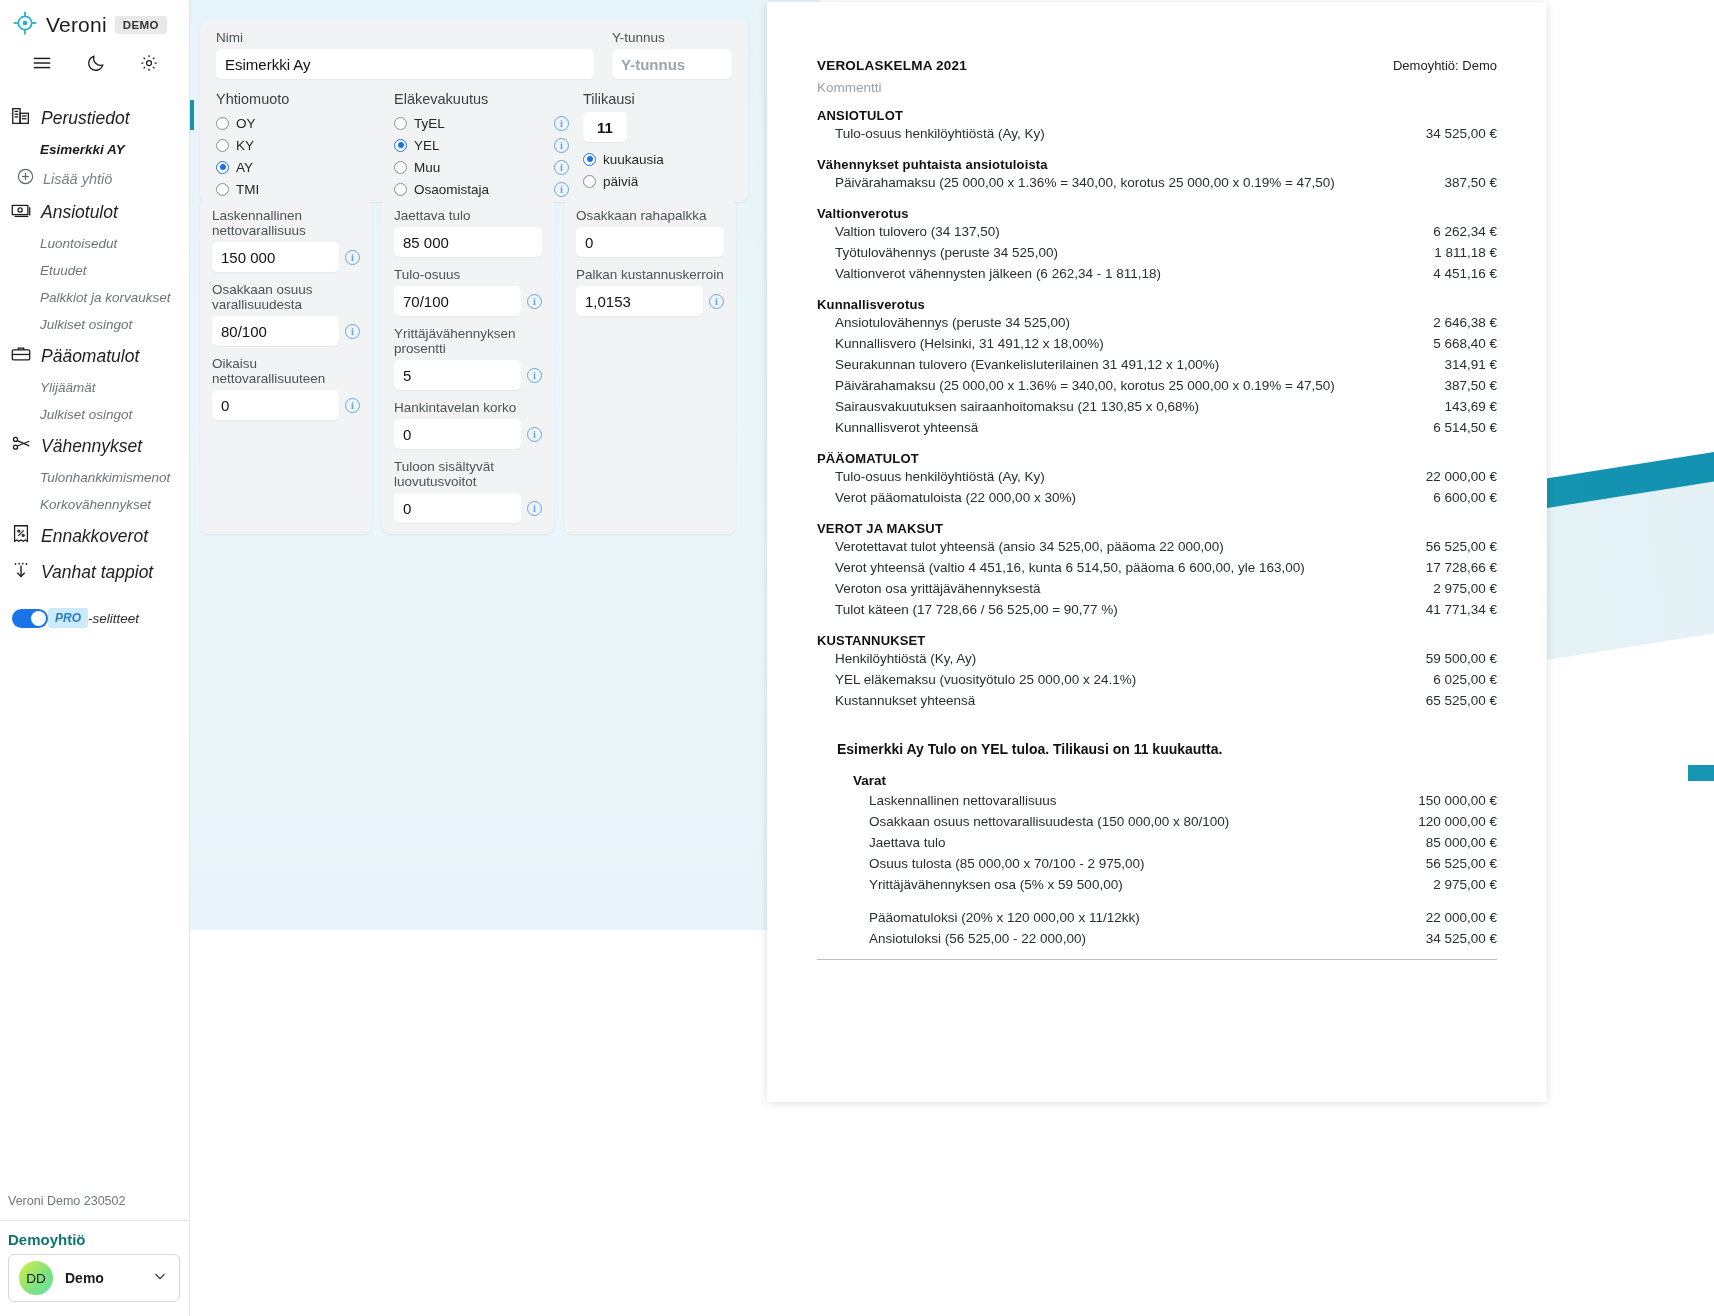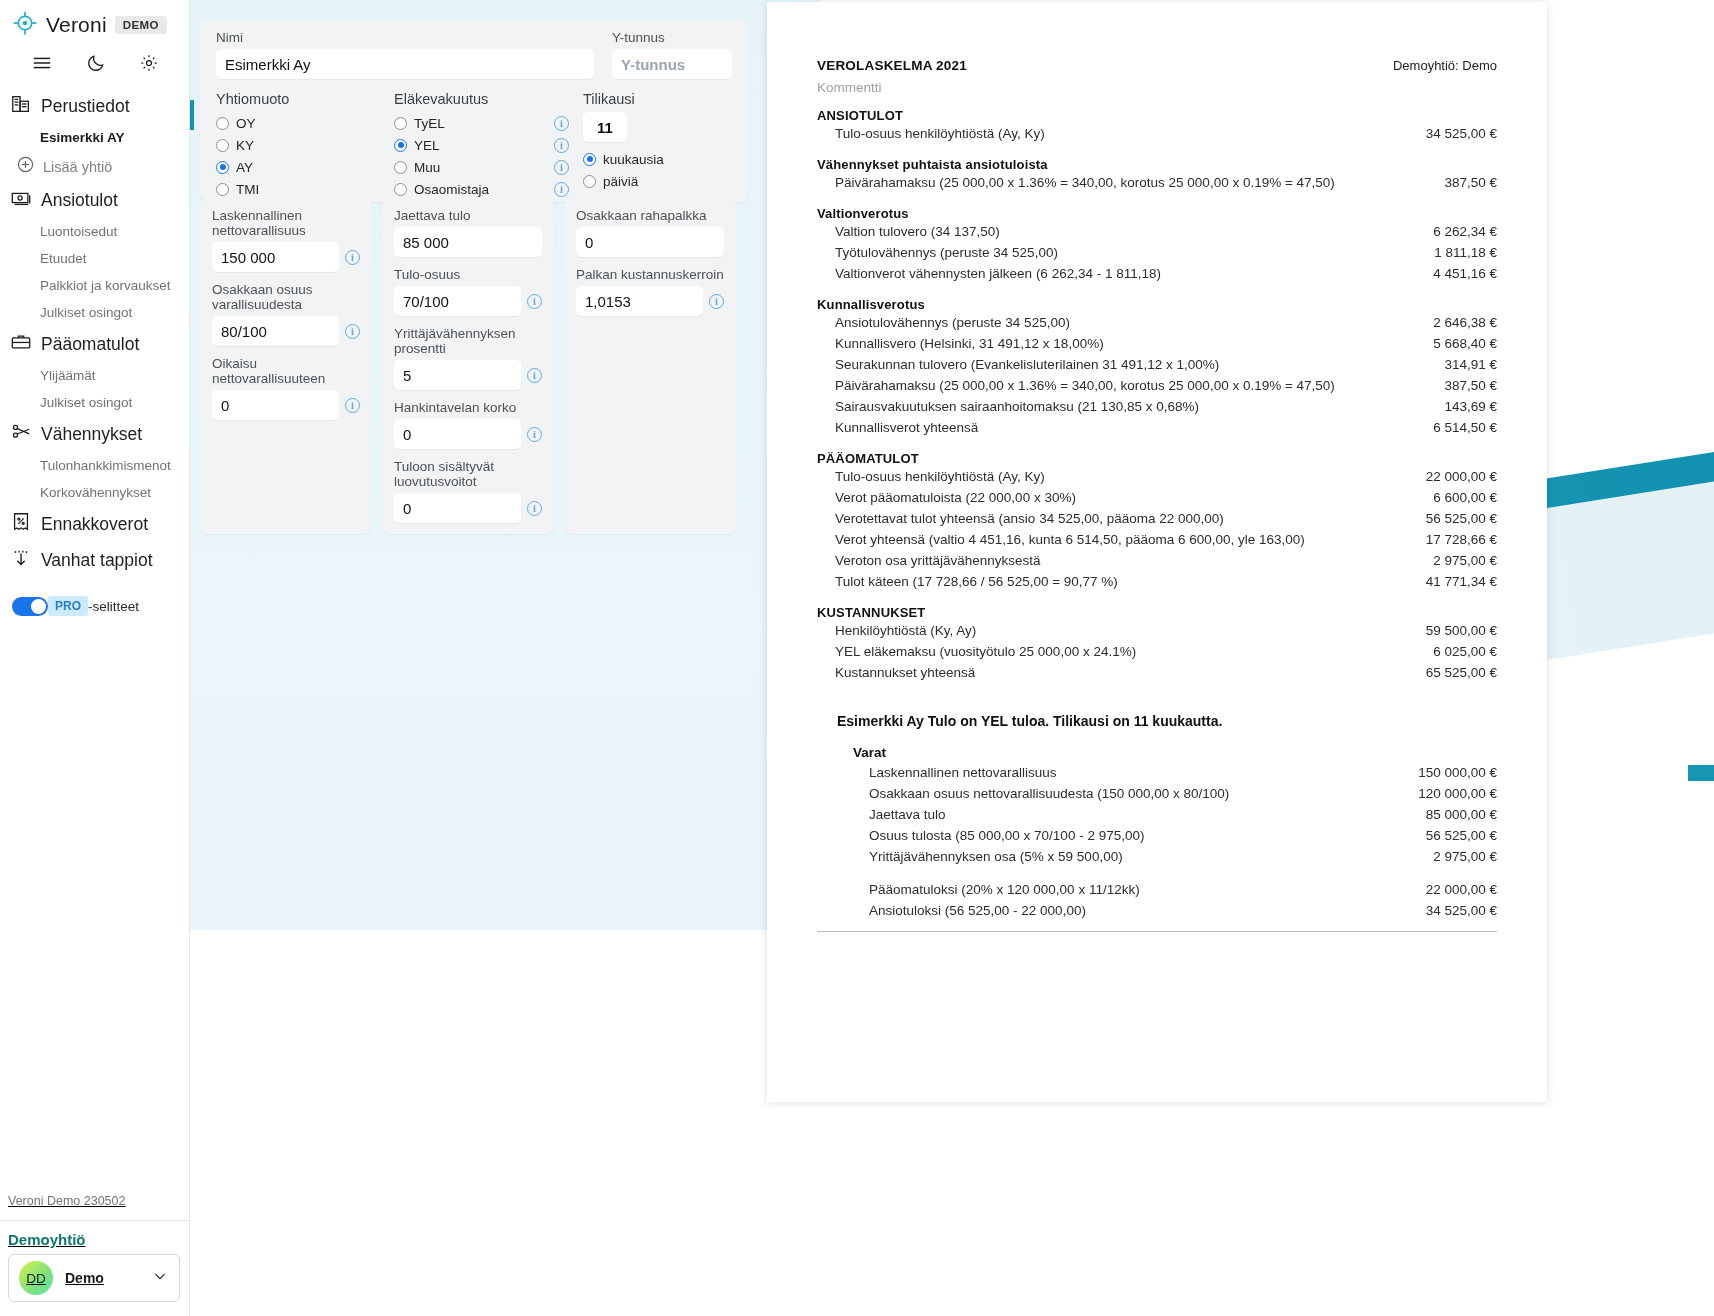--- a/index.html
+++ b/index.html
@@ -63,21 +63,21 @@
     font-size: 11.5px; font-weight: bold;
     padding: 3px 8px; border-radius: 3px; letter-spacing: .4px;
   }
   .toolrow {
     display: flex; align-items: center;
     justify-content: space-around;
     padding: 8px 14px 10px 14px;
   }
   .toolrow .ticon { cursor: pointer; line-height: 0; }
 
-  .nav { margin-top: 4px; }
+  .nav { margin-top: 16px; font-style: italic; }
   .nav-group {
     display: flex; align-items: center; gap: 9px;
     padding: 5px 0 5px 10px;
     cursor: pointer;
   }
   .nav-group .label { font-size: 17.5px; color: #1f1f1f; }
   .nav-sub {
     padding: 6px 0 6px 40px;
     font-size: 13.5px;
     color: #6d7478;
@@ -104,21 +104,21 @@
     width: 15px; height: 15px; border-radius: 50%; background: #fff;
   }
   .pro-badge {
     background: #cdeafc; color: #2a7fc1;
     font-size: 12px; font-weight: bold;
     padding: 3px 7px; border-radius: 3px;
   }
   .pro-text { font-size: 13.5px; color: #2b2b2b; }
 
   .side-footer {
-    position: absolute; left: 0; bottom: 0; width: 188px; text-decoration: underline;
+    position: absolute; left: 0; bottom: 0; width: 188px;
   }
   .build-text {
     font-size: 12.5px; color: #6f767a;
     padding: 0 0 12px 8px;
     border-bottom: 1px solid #e3e6e8;
   }
   .company-label {
     font-size: 15px; color: #0f766e; font-weight: bold;
     padding: 10px 0 6px 8px;
   }
@@ -605,20 +605,21 @@
         </div>
         <div class="sec-head">PÄÄOMATULOT</div>
         <div class="doc-line">
           <span>Tulo-osuus henkilöyhtiöstä (Ay, Ky)</span>
           <span class="amt">22 000,00 €</span>
         </div>
         <div class="doc-line">
           <span>Verot pääomatuloista (22 000,00 x 30%)</span>
           <span class="amt">6 600,00 €</span>
         </div>
+        <div class="sec-head">VEROT JA MAKSUT</div>
         <div class="doc-line">
           <span>Verotettavat tulot yhteensä (ansio 34 525,00, pääoma 22 000,00)</span>
           <span class="amt">56 525,00 €</span>
         </div>
         <div class="doc-line">
           <span>Verot yhteensä (valtio 4 451,16, kunta 6 514,50, pääoma 6 600,00, yle 163,00)</span>
           <span class="amt">17 728,66 €</span>
         </div>
         <div class="doc-line">
           <span>Veroton osa yrittäjävähennyksestä</span>

